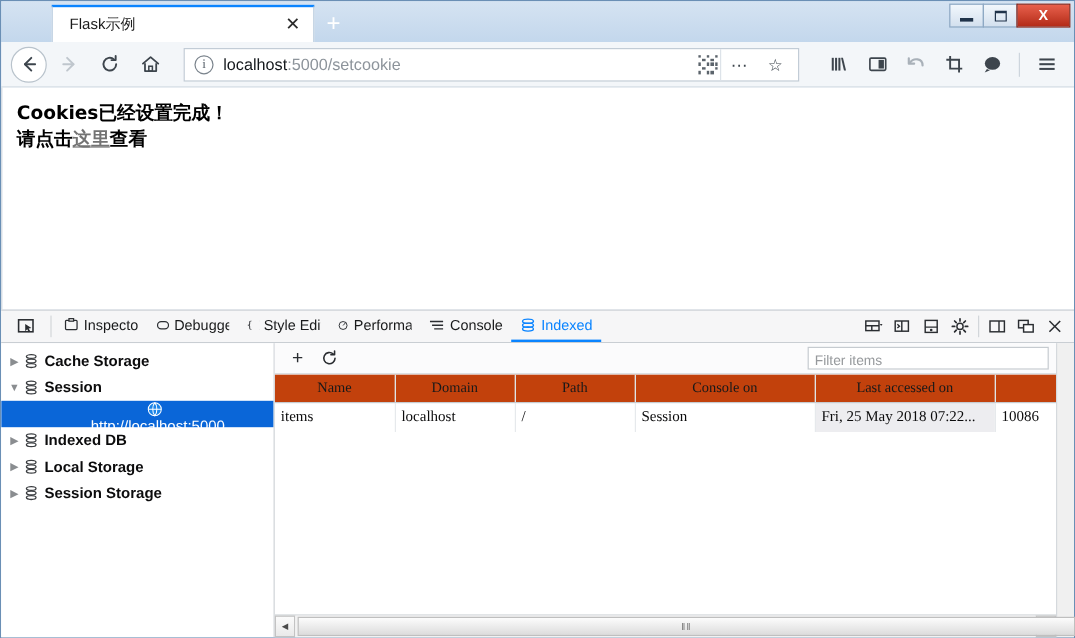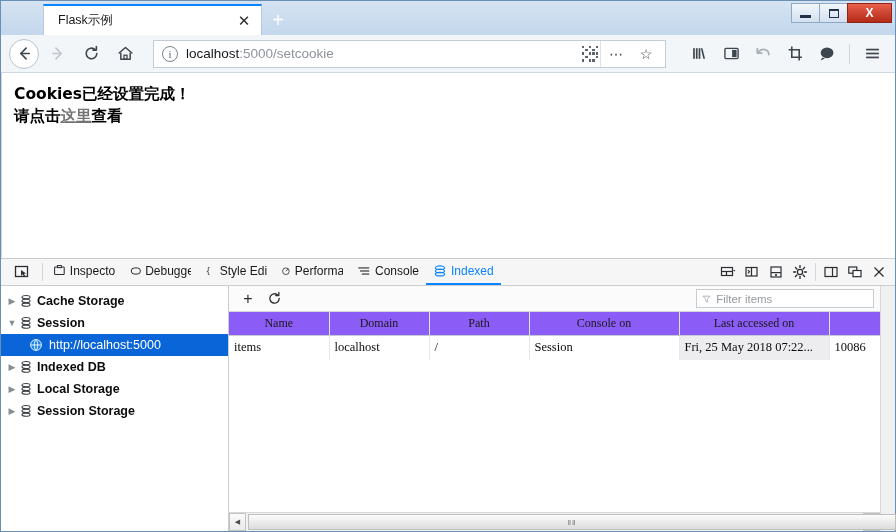--- a/index.html
+++ b/index.html
@@ -229,21 +229,21 @@
   }
   .tree-row {
     display: flex; align-items: center;
     height: 22px;
     font-size: 12.5px;
     color: #0c0c0d;
     cursor: pointer;
     padding-left: 4px;
   }
   .tree-row.child { padding-left: 28px; }
-  .tree-row.selected { background: #0a66d8; color: #ffffff; }
+  .tree-row.selected { background: #0a66d8; color: #ffffff; flex-direction: column; }
   .twisty {
     width: 14px; flex: 0 0 14px;
     display: flex; align-items: center; justify-content: center;
     color: #8a8d90; font-size: 9px;
   }
   .tree-label { font-weight: bold; margin-left: 4px; }
   .tree-row.child .tree-label { font-weight: normal; margin-left: 6px; }
   .db-icon { width: 14px; height: 14px; flex: 0 0 14px; }
   .globe-icon { width: 14px; height: 14px; flex: 0 0 14px; }
 
@@ -255,43 +255,44 @@
     background: #fbfbfc;
     padding: 0 6px;
   }
   .mt-btn {
     width: 26px; height: 22px;
     display: flex; align-items: center; justify-content: center;
     cursor: pointer; color: #2a2d31; font-size: 16px;
   }
   .filter-box {
     margin-left: auto;
-    width: 178px; height: 19px;
+    width: 201px; height: 19px;
     border: 1px solid #c6cbd0;
     background: #fff;
     display: flex; align-items: center;
     padding: 0 5px;
     gap: 5px;
+    flex-direction: column;
   }
   .filter-box input {
     border: none; outline: none;
     font-size: 11.5px; color: #4b4f53;
     font-family: "Liberation Sans", sans-serif;
     width: 100%; background: transparent;
   }
   .filter-box input::placeholder { color: #96999c; }
 
   .table-wrap { flex: 1; overflow: hidden; min-height: 0; position: relative; }
   table.cookies { width: 866px; border-collapse: collapse; table-layout: fixed; }
   table.cookies th {
     font-weight: normal;
     font-size: 12px;
     color: #18191a;
     height: 23px;
-    background: #8b5cf6;
+    background: #c2410c;
     border-bottom: 1px solid #c6cbd0;
     border-right: 1px solid #dfe3e6;
     text-align: center;
     font-family: "Liberation Serif", serif;
   }
   table.cookies td {
     font-size: 12.5px;
     color: #0c0c0d;
     height: 25px;
     padding-left: 5px;

